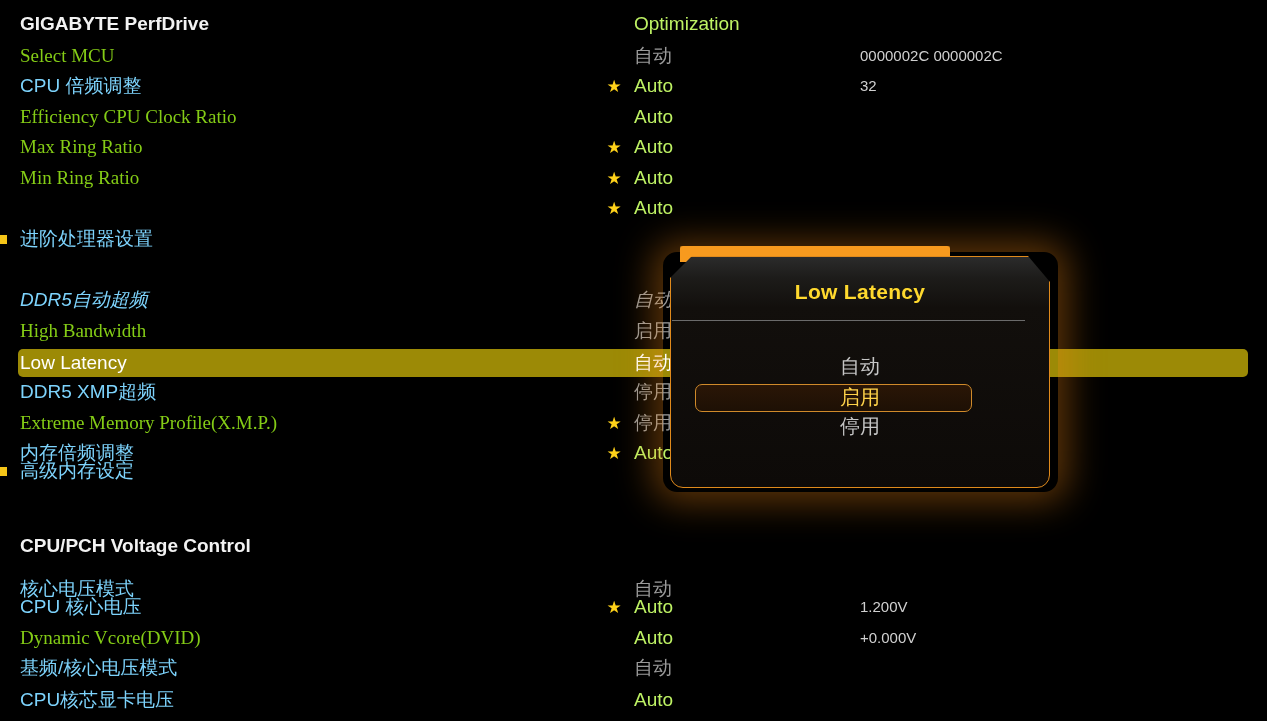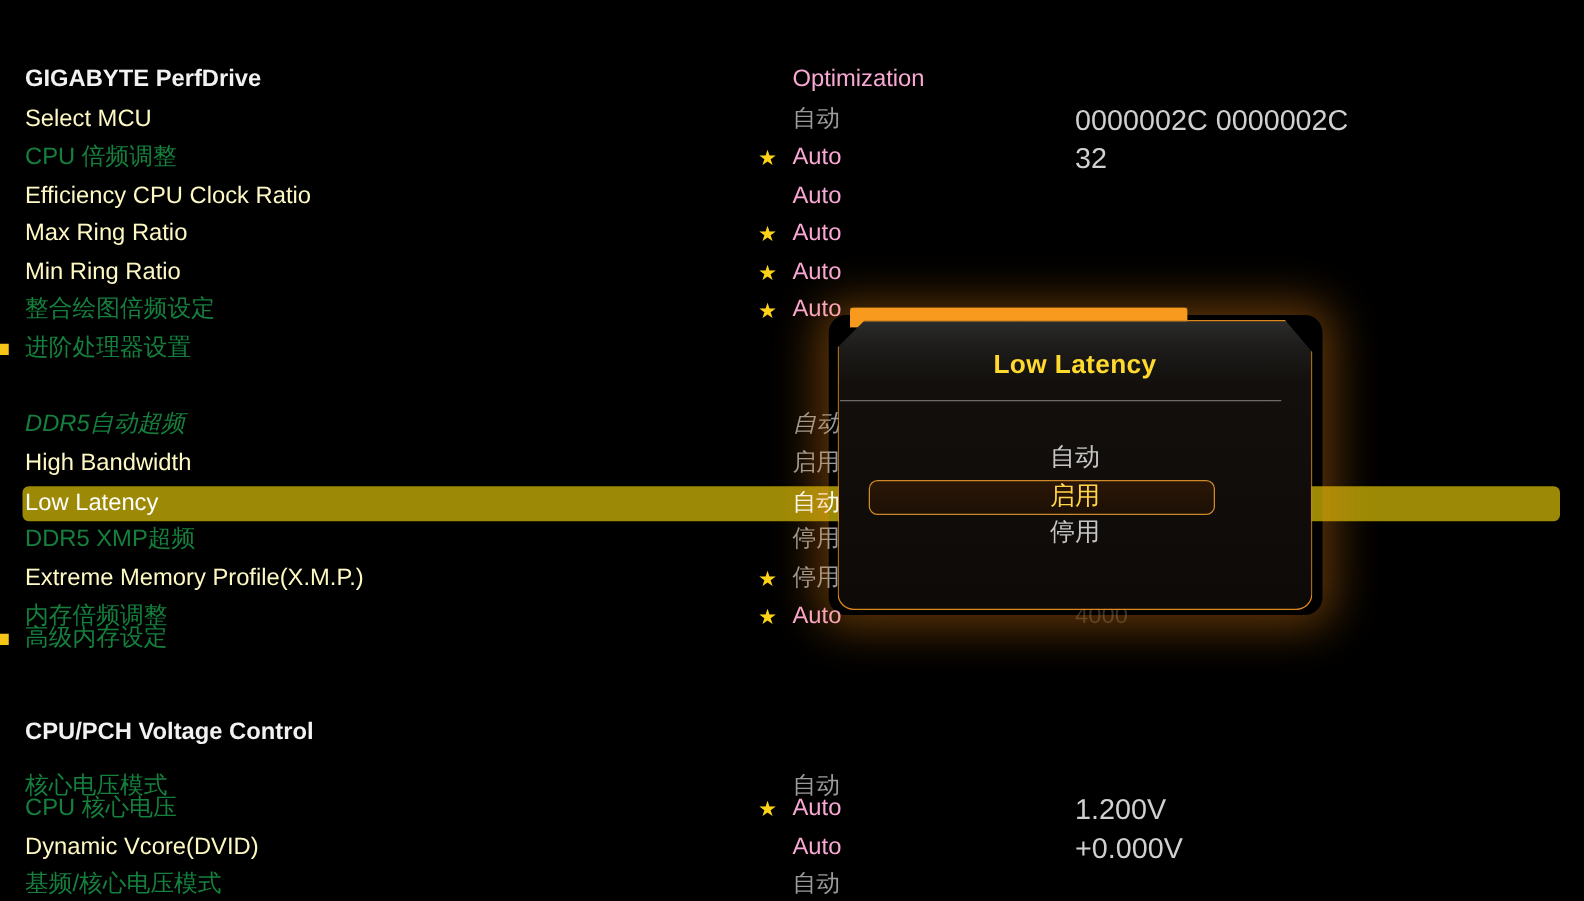--- a/index.html
+++ b/index.html
@@ -5,44 +5,44 @@
   html,body{margin:0;padding:0;background:#000;}
   body{
     width:1267px;height:721px;overflow:hidden;position:relative;
     font-family:"Liberation Sans","DejaVu Sans",sans-serif;
     background:#000;
   }
   #screen{position:absolute;inset:0;background:#000;}
 
   
   .row{
-    position:absolute;left:0;right:0;height:30px;margin-top:40px;
+    position:absolute;left:0;right:0;height:30px;
   }
   .rowmark{
     position:absolute;left:0;top:11px;width:7px;height:9px;
     background:#f5c518;
   }
   .label{
     position:absolute;left:20px;top:0;
     line-height:30px;font-size:19px;white-space:nowrap;
   }
-  .label.lat{color:#fef9c3;}
-  .label.cn{color:#15803d;}
+  .label.lat{color:#84cc16;font-family:Liberation Serif, serif;}
+  .label.cn{color:#7dd3fc;}
   .label.hdr{color:#f2f2f2;font-weight:bold;}
   .label.sel{color:#ffffff;}
   .value{
     position:absolute;left:634px;top:0;
     line-height:30px;font-size:19px;white-space:nowrap;
   }
-  .value.lat{color:#f9a8d4;}
+  .value.lat{color:#bef264;}
   .value.cn{color:#9a9a9a;}
   .value.sel{color:#ffffff;}
   .extra{
     position:absolute;left:860px;top:0;
-    line-height:30px;font-size:23px;white-space:nowrap;color:#d0d0d0;
+    line-height:30px;font-size:15px;white-space:nowrap;color:#d0d0d0;
   }
   .star{
     position:absolute;left:606px;top:8px;width:16px;height:16px;
     color:#ffd21a;font-size:17px;line-height:16px;text-align:center;
   }
   
   .selbar{
     position:absolute;left:18px;width:1230px;height:28px;
     background:#9c8a06;border-radius:5px;
   }
@@ -125,21 +125,20 @@
         <div class="label lat">Max Ring Ratio</div>
         <div class="star">★</div>
         <div class="value lat">Auto</div>
       </div>
       <div class="row" style="top: 163px; padding-left: 40px;">
         <div class="label lat">Min Ring Ratio</div>
         <div class="star">★</div>
         <div class="value lat">Auto</div>
       </div>
       <div class="row" style="top: 193px;">
-        <div class="label cn">整合绘图倍频设定</div>
         <div class="star">★</div>
         <div class="value lat">Auto</div>
       </div>
       <div class="row" style="top: 224px;">
         <div class="rowmark"></div>
         <div class="label cn">进阶处理器设置</div>
       </div>
       <div class="row" style="top: 285px; font-style: italic;">
         <div class="label cn">DDR5自动超频</div>
         <div class="value cn">自动</div>

